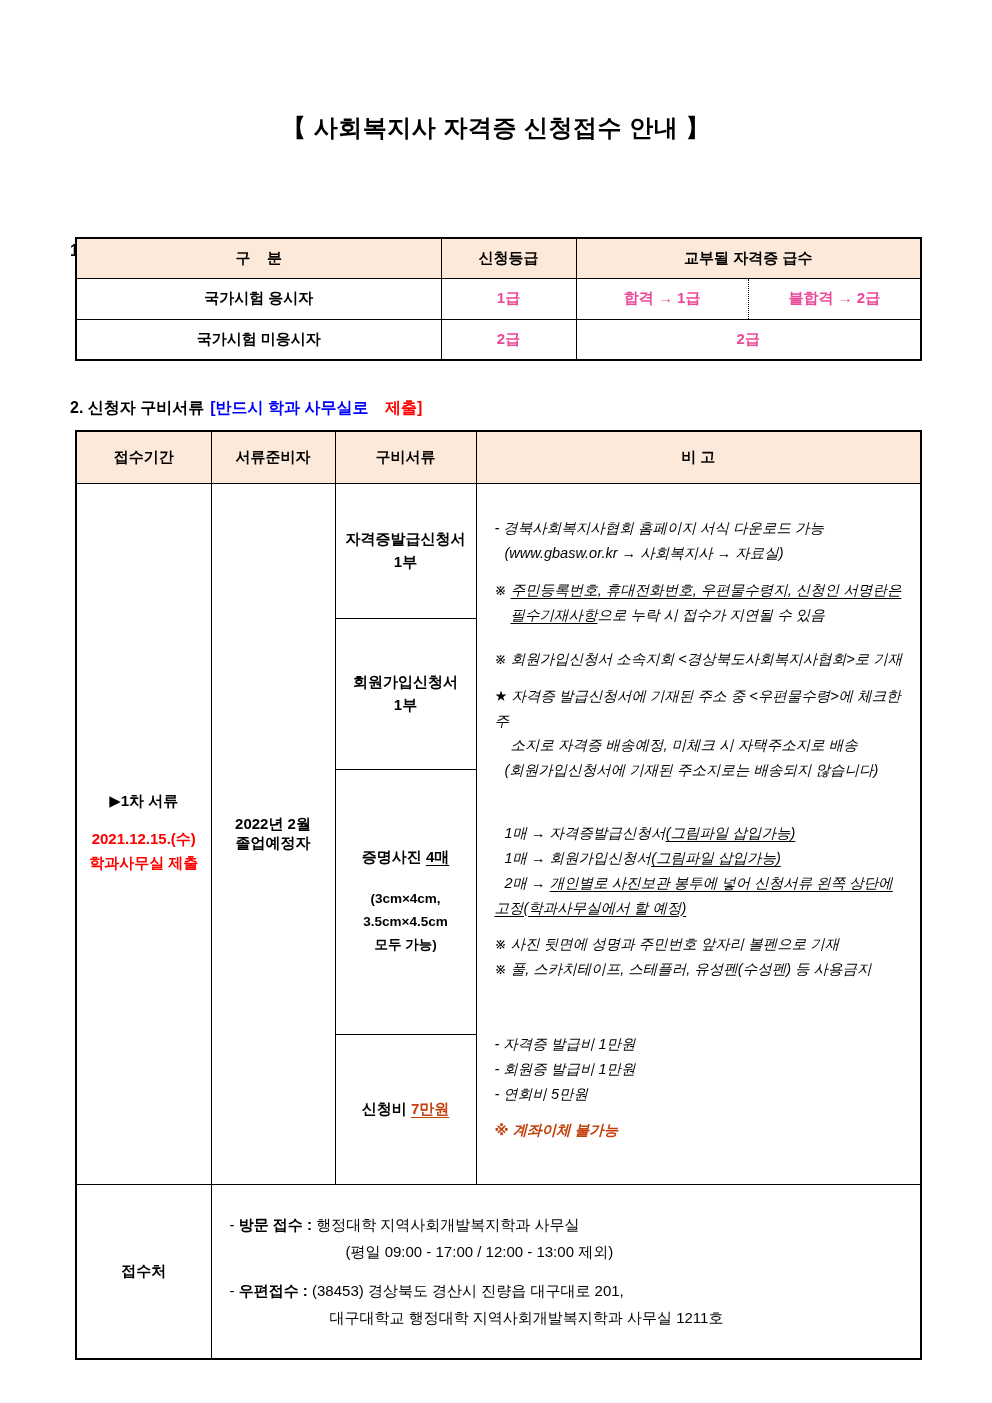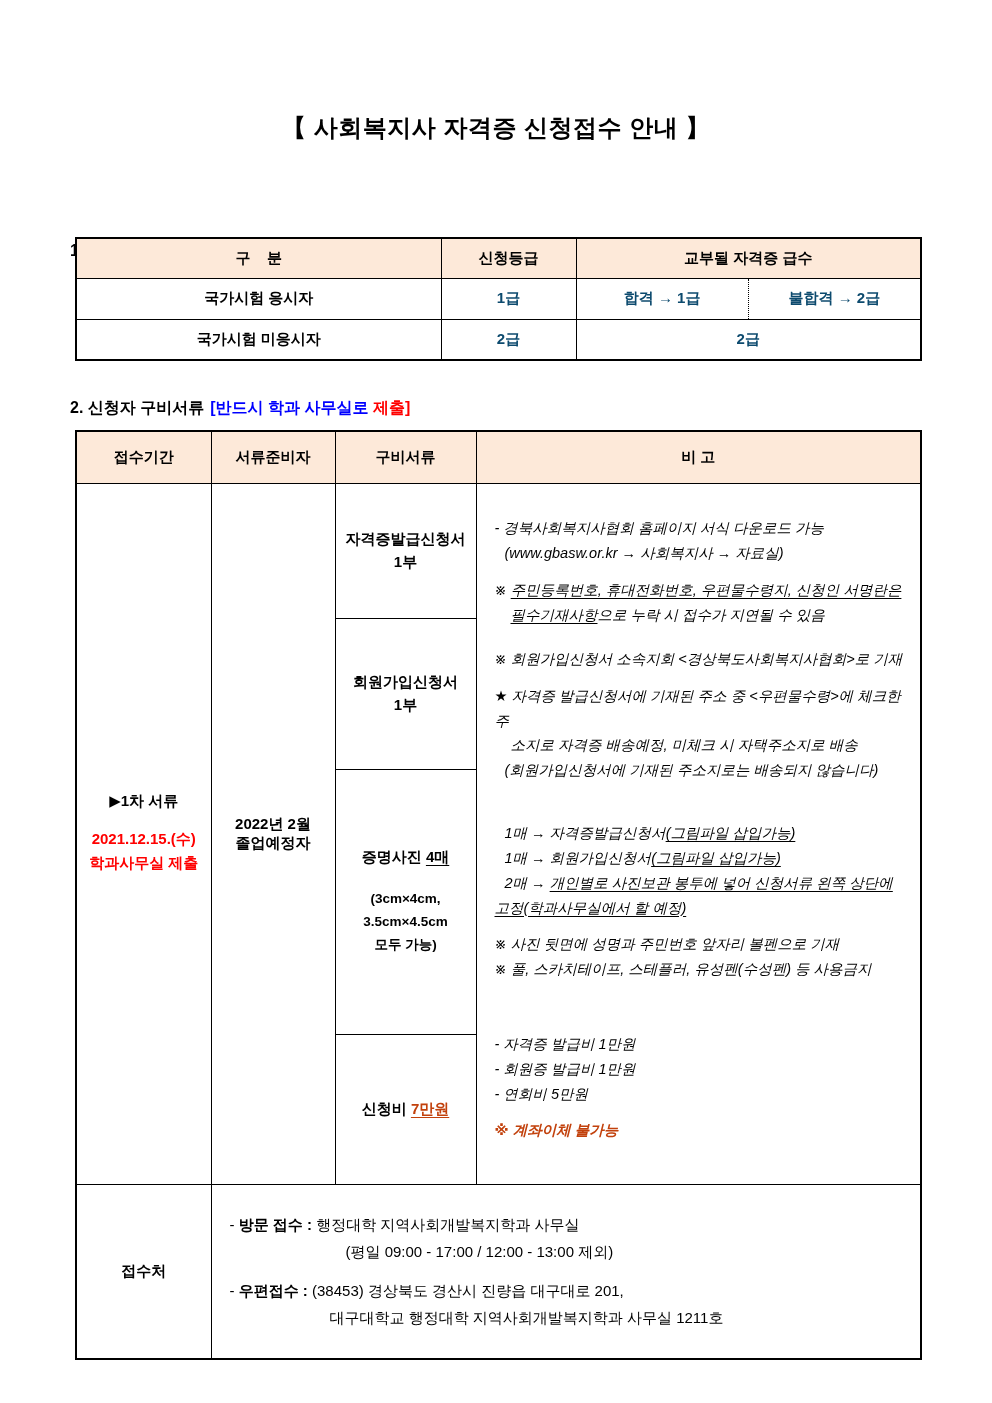--- a/index.html
+++ b/index.html
@@ -24,21 +24,21 @@
   .red-note  { color: #ff0000; }
 
   table { border-collapse: collapse; table-layout: fixed; position: absolute; left: 75px; }
   th, td { border: 1px solid #000; }
   table { border: 2px solid #000; }
 
   
   #t1 { top: 237px; width: 845px; }
   #t1 th { background: #fde9d9; height: 40px; font-size: 15px; font-weight: 700; text-align: center; white-space: pre; }
   #t1 td { height: 41px; text-align: center; vertical-align: middle; font-size: 15px; font-weight: 700; }
-  #t1 .red { color: #0c4a6e; }
+  #t1 .red { color: #ec4899; }
   #t1 td.split { padding: 0; }
   .split-wrap { display: flex; width: 100%; height: 100%; }
   .split-wrap .half { flex: 1; display: flex; align-items: center; justify-content: center; }
   .split-wrap .half.right { border-left: 1px dotted #000; }
 
   
   #t2 { top: 430px; width: 845px; }
   #t2 th { background: #fde9d9; height: 52px; font-size: 15px; font-weight: 700; text-align: center; white-space: pre; }
   #t2 td { vertical-align: middle; font-size: 15px; }
   .cell-center { text-align: center; font-weight: 700; }
@@ -98,21 +98,21 @@
   </tr>
   <tr>
     <td>국가시험 미응시자</td>
     <td class="red">2급</td>
     <td colspan="2" class="red">2급</td>
   </tr>
 </tbody>
   </table>
 
 <div class="sec-heading" id="sec2-heading">
-  <span>2. 신청자 구비서류</span><span class="blue-note">[반드시 학과 사무실로</span><span class="blue-note red-note" style="margin-left:0"> 제출]</span>
+  <span>2. 신청자 구비서류</span><span class="blue-note">[반드시 학과 사무실로</span><span class="blue-note red-note" style="margin-left:12px"> 제출]</span>
 </div>
 
 <table id="t2">
   <colgroup>
       <col style="width:135px">
       <col style="width:124px">
       <col style="width:141px">
       <col style="width:445px">
     </colgroup>
   <tbody>

